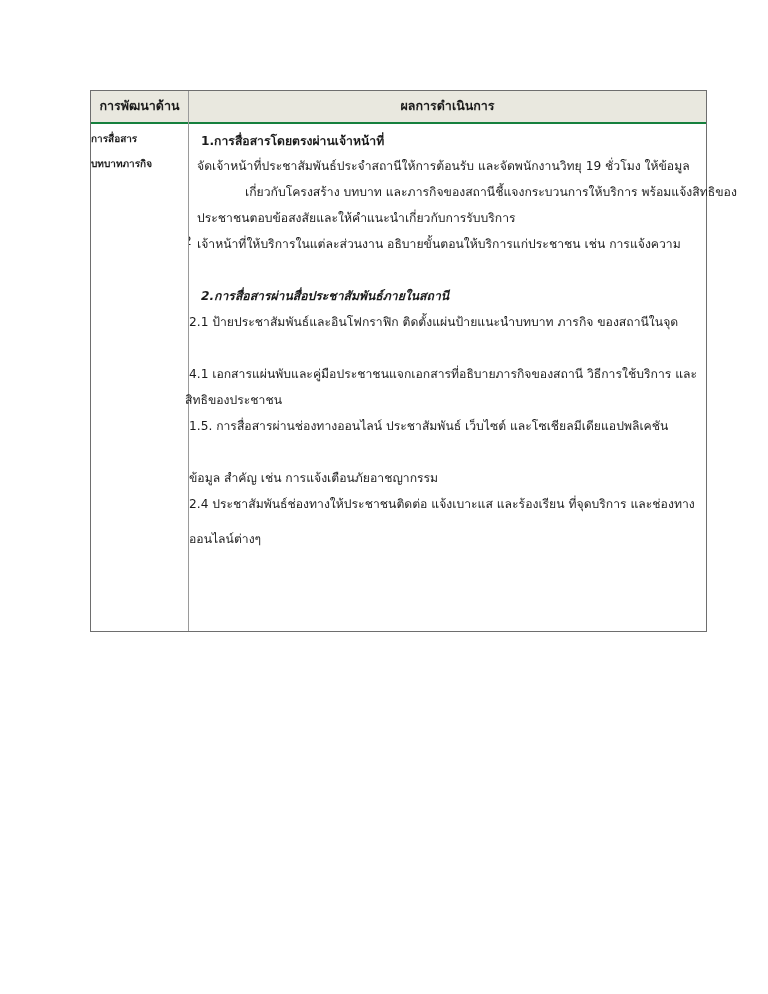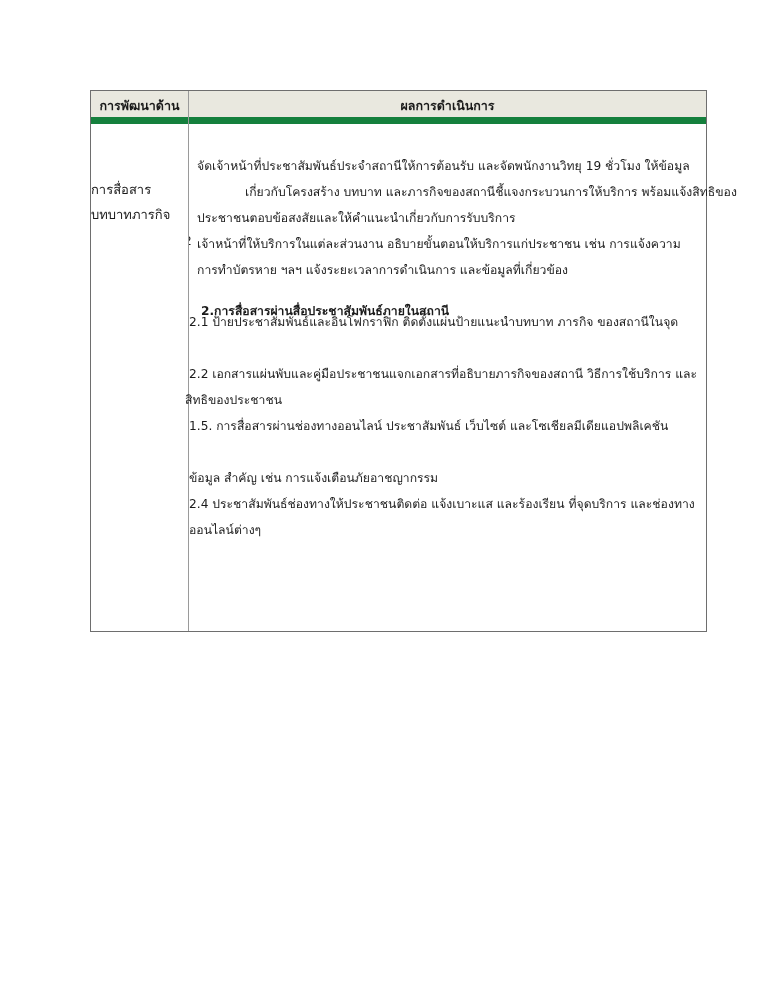--- a/index.html
+++ b/index.html
@@ -24,21 +24,21 @@
     border: 1px solid #6e6e6e;
     box-sizing: border-box;
   }
   .header-row {
     position: absolute;
     left: 0;
     top: 0;
     width: 615px;
     height: 33px;
     background: #e9e8df;
-    border-bottom: 7px solid #15803d;
+    border-bottom: 2px solid #15803d;
     box-sizing: border-box;
   }
   .col-divider {
     position: absolute;
     left: 97px;
     top: 0;
     width: 1px;
     height: 540px;
     background: #9a9a9a;
   }
@@ -51,24 +51,23 @@
     font-weight: bold;
     color: #1a1a1a;
     text-align: center;
   }
   .header-left { left: 0; width: 97px; }
   .header-right { left: 98px; width: 517px; }
 
   .left-col-text {
     position: absolute;
     left: 0px;
-    font-size: 13px;
-    font-weight: normal;
+    font-size: 10px;
+    font-weight: bold;
     white-space: nowrap;
-    margin-top: 48px;
   }
   .line {
     position: absolute;
     font-size: 12.2px;
     white-space: nowrap;
     color: #1a1a1a;
   }
   .bold { font-weight: bold; }
   .clip-glyph {
     position: absolute;
@@ -83,33 +82,33 @@
 <div class="doc-table">
   <div class="header-row">
     <div class="header-cell header-left">การพัฒนาด้าน</div>
     <div class="header-cell header-right">ผลการดำเนินการ</div>
   </div>
   <div class="col-divider"></div>
 
   <div class="left-col-text" style="top:40px;">การสื่อสาร</div>
   <div class="left-col-text" style="top:65px;">บทบาทภารกิจ</div>
 
+  <div class="line bold" style="left:110px; top:40px;">1.การสื่อสารโดยตรงผ่านเจ้าหน้าที่</div>
   <div class="line" style="left:106px; top:65px;">จัดเจ้าหน้าที่ประชาสัมพันธ์ประจำสถานีให้การต้อนรับ และจัดพนักงานวิทยุ 19 ชั่วโมง ให้ข้อมูล</div>
   <div class="line" style="left:106px; top:91px;margin-left:48px;">เกี่ยวกับโครงสร้าง บทบาท และภารกิจของสถานีชี้แจงกระบวนการให้บริการ พร้อมแจ้งสิทธิของ</div>
   <div class="line" style="left:106px; top:117px;">ประชาชนตอบข้อสงสัยและให้คำแนะนำเกี่ยวกับการรับบริการ</div>
 
   <div class="clip-glyph" style="left:98px; top:143px;"><span style="margin-left:-5px;">2</span></div>
   <div class="line" style="left:106px; top:143px;text-align:right;">เจ้าหน้าที่ให้บริการในแต่ละส่วนงาน อธิบายขั้นตอนให้บริการแก่ประชาชน เช่น การแจ้งความ</div>
-  <div class="line" style="left:106px; top:169px;">การทำบัตรหาย ฯลฯ แจ้งระยะเวลาการดำเนินการ และข้อมูลที่เกี่ยวข้อง</div>
 
-  <div class="line bold" style="left:110px; top:210px;">2.การสื่อสารผ่านสื่อประชาสัมพันธ์ภายในสถานี</div>
+  <div class="line bold" style="left:110px; top:195px;font-style:italic;">2.การสื่อสารผ่านสื่อประชาสัมพันธ์ภายในสถานี</div>
 
   <div class="line" style="left:98px; top:221px;">2.1 ป้ายประชาสัมพันธ์และอินโฟกราฟิก ติดตั้งแผ่นป้ายแนะนำบทบาท ภารกิจ ของสถานีในจุด</div>
 
-  <div class="line" style="left:98px; top:273px;">2.2 เอกสารแผ่นพับและคู่มือประชาชนแจกเอกสารที่อธิบายภารกิจของสถานี วิธีการใช้บริการ และ</div>
+  <div class="line" style="left:98px; top:273px;">4.1 เอกสารแผ่นพับและคู่มือประชาชนแจกเอกสารที่อธิบายภารกิจของสถานี วิธีการใช้บริการ และ</div>
   <div class="line" style="left:94px; top:299px;">สิทธิของประชาชน</div>
 
   <div class="line" style="left:98px; top:325px;">1.5. การสื่อสารผ่านช่องทางออนไลน์ ประชาสัมพันธ์ เว็บไซต์ และโซเชียลมีเดียแอปพลิเคชัน</div>
   <div class="line" style="left:98px; top:377px;">ข้อมูล สำคัญ เช่น การแจ้งเตือนภัยอาชญากรรม</div>
 
   <div class="line" style="left:98px; top:403px;">2.4 ประชาสัมพันธ์ช่องทางให้ประชาชนติดต่อ แจ้งเบาะแส และร้องเรียน ที่จุดบริการ และช่องทาง</div>
-  <div class="line" style="left:98px; top:429px;">ออนไลน์ต่างๆ</div>
+  <div class="line" style="left:98px; top:438px;">ออนไลน์ต่างๆ</div>
 </div>
 
 </body></html>

